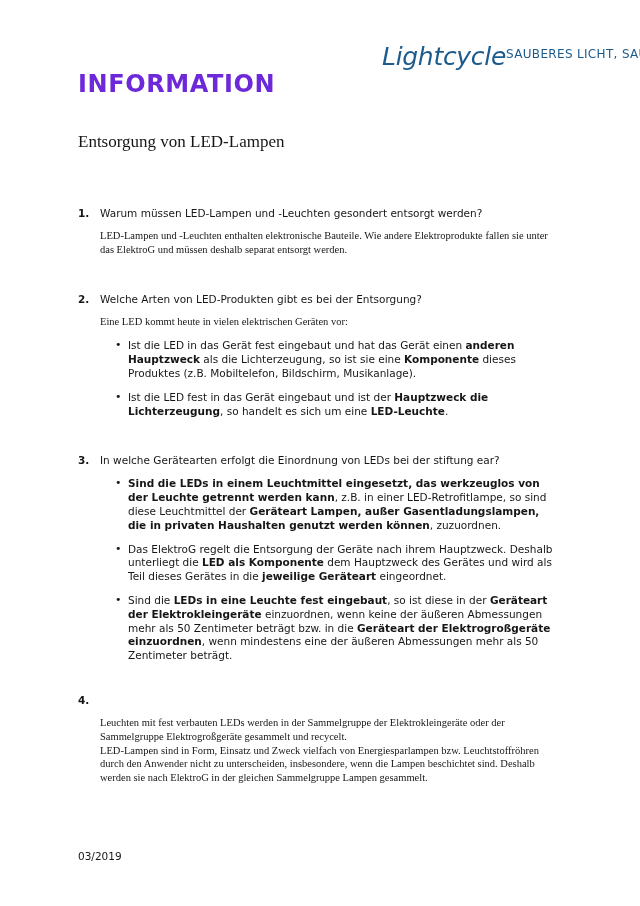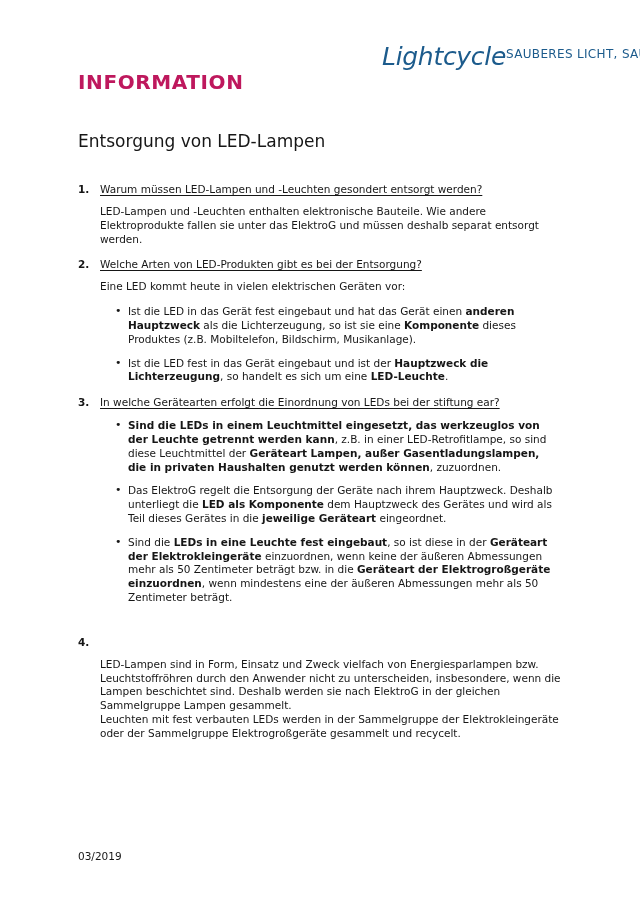--- a/index.html
+++ b/index.html
@@ -10,54 +10,54 @@
   body{
     width:640px;height:906px;
     background:#ffffff;
     font-family:"DejaVu Sans","Liberation Sans",sans-serif;
     color:#161616;
     position:relative;
     overflow:hidden;
   }
   .kicker{
     position:absolute;left:78px;top:70px;
-    font-size:20px;font-weight:bold;
-    color:#be185d;letter-spacing:.6px;
+    font-size:24px;font-weight:bold;
+    color:#6d28d9;letter-spacing:.6px;
   }
   .logo{
     position:absolute;left:382px;top:44px;
     display:flex;align-items:flex-start;gap:8px;
   }
   .logo-text{display:flex;}
   .logo-wordmark{
     font-size:25px;font-style:italic;line-height:1.05;
     color:var(--brand-blue);letter-spacing:-0.3px;
   }
   .logo-tagline{
     font-size:12px;color:var(--brand-blue);
     letter-spacing:.33px;margin-top:3px;white-space:nowrap;
   }
   .logo-icon{width:56px;height:56px;margin-top:-3px;flex:none;}
   .title-block{position:absolute;left:78px;top:131px;}
-  .title-main{font-size:17px;line-height:1.25;font-weight:normal;margin:0;}
+  .title-main{font-size:17px;line-height:1.25;font-weight:normal;margin:0;font-family:Liberation Serif, serif;}
   .title-sub{font-size:12px;font-weight:bold;margin-top:1px;}
   .content{position:absolute;left:78px;top:183px;width:483px;}
   .section{margin-bottom:12px;}
   .section:nth-of-type(4){margin-top:31px;}
   .section-head{display:flex;align-items:baseline;}
   .section-number{width:22px;flex:none;font-weight:bold;font-size:10.5px;}
   .section-heading{
     font-size:10.5px;
-    text-decoration:underline;
     text-underline-offset:2px;
+    margin-top:24px;
   }
   .section-body{margin-left:22px;}
   .para{
     margin:10px 0 0 0;
-    font-size:10.5px;line-height:13.8px;
+    font-size:10.5px;line-height:13.8px;font-family:Liberation Serif, serif;
   }
   .para + .para{margin-top:0;}
   .bullets{list-style:none;margin:11px 0 0 0;padding:0 0 0 15px;}
   .bullets li{
     position:relative;padding-left:13px;margin-bottom:10px;
     font-size:10.5px;line-height:13.8px;
   }
   .bullets li:last-child{margin-bottom:0;}
   .bullets li::before{content:"\2022";position:absolute;left:0;top:-1px;font-size:11px;}
   b{font-weight:bold;}
@@ -138,20 +138,20 @@
             <li><span>Sind die </span><b>LEDs in eine Leuchte fest eingebaut</b><span>, so ist diese in der </span><b>Geräteart der Elektrokleingeräte</b><span> einzuordnen, wenn keine der äußeren Abmessungen mehr als 50 Zentimeter beträgt bzw. in die </span><b>Geräteart der Elektrogroßgeräte einzuordnen</b><span>, wenn mindestens eine der äußeren Abmessungen mehr als 50 Zentimeter beträgt.</span></li>
           </ul>
         </div>
   </div>
 
   <div class="section">
     <div class="section-head">
       <span class="section-number">4.</span>
     </div>
     <div class="section-body">
+          <p class="para"><span>Leuchten mit fest verbauten LEDs werden in der Sammelgruppe der Elektrokleingeräte oder der Sammelgruppe Elektrogroßgeräte gesammelt und recycelt.</span></p>
           <p class="para"><span>LED-Lampen sind in Form, Einsatz und Zweck vielfach von Energiesparlampen bzw. Leuchtstoffröhren durch den Anwender nicht zu unterscheiden, insbesondere, wenn die Lampen beschichtet sind. Deshalb werden sie nach ElektroG in der gleichen Sammelgruppe Lampen gesammelt.</span></p>
-          <p class="para"><span>Leuchten mit fest verbauten LEDs werden in der Sammelgruppe der Elektrokleingeräte oder der Sammelgruppe Elektrogroßgeräte gesammelt und recycelt.</span></p>
         </div>
   </div>
 </div>
 
   <div class="footer-date">03/2019</div>
 </div>
 
 </body></html>

